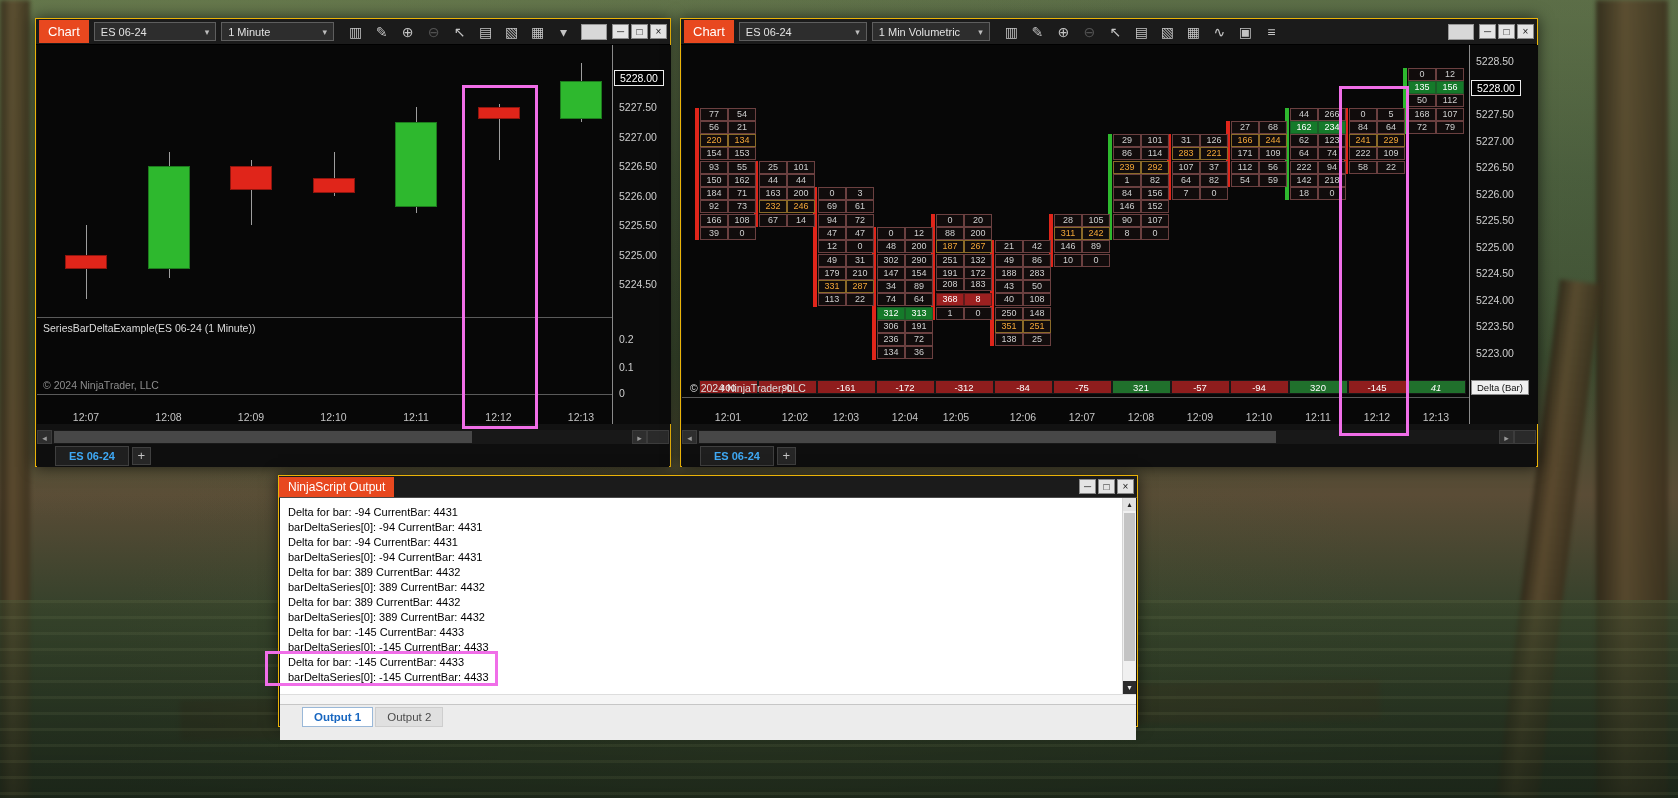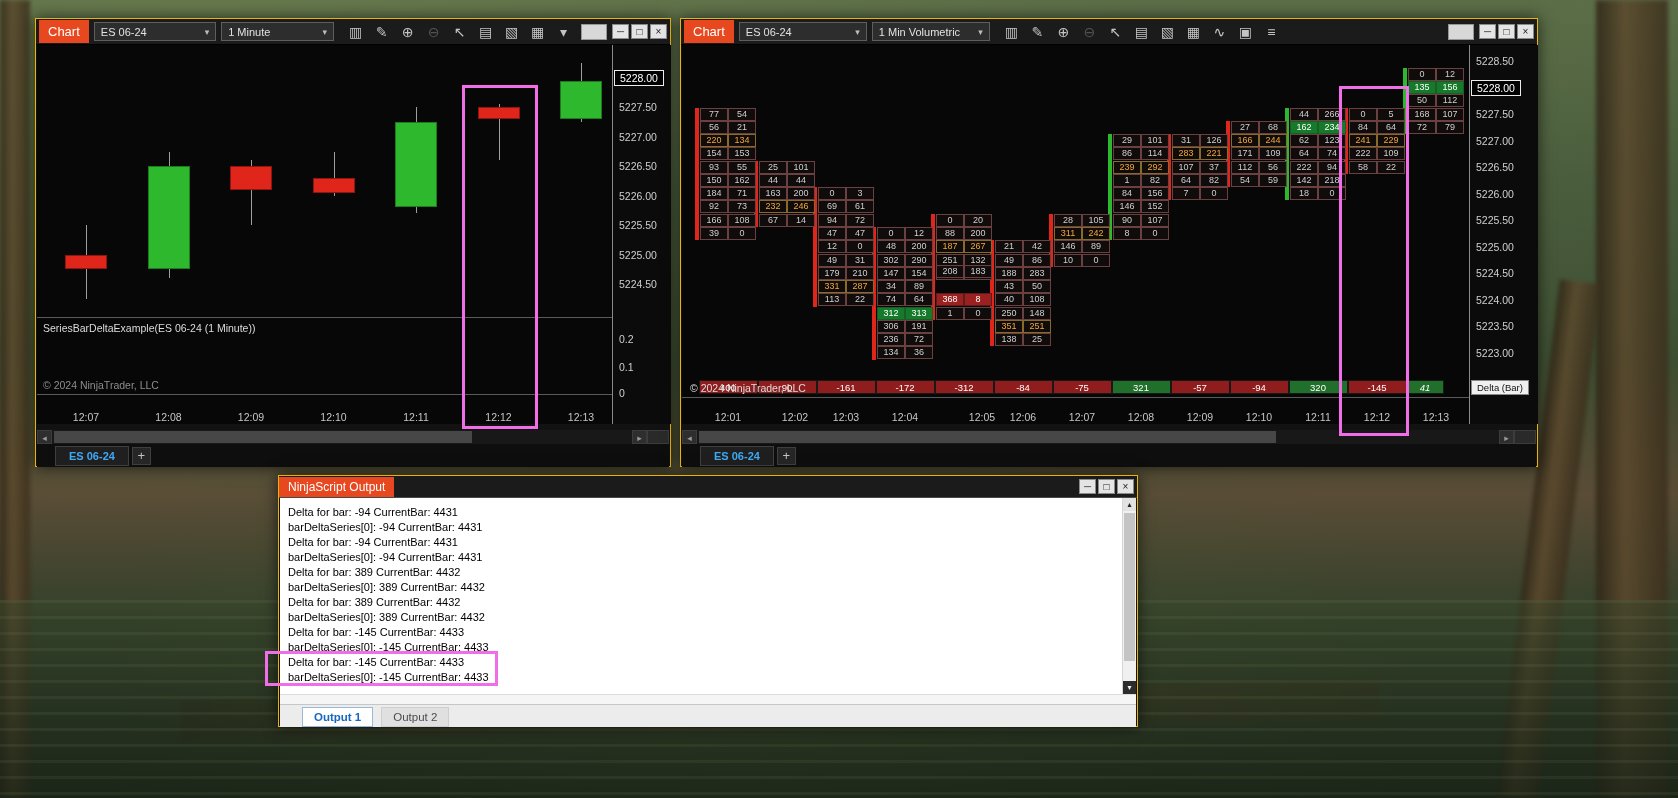--- a/index.html
+++ b/index.html
@@ -75,21 +75,21 @@
   
   .out-title { position:absolute; left:0; right:0; top:0; height:22px; background:#1b1b1b; display:flex; align-items:center; border-bottom:1px solid #4a4a4a; }
   .out-badge { background:#e8481f; color:#fff; font-size:12px; padding:3px 9px; white-space:nowrap; }
   .out-body { position:absolute; left:1px; right:1px; top:22px; height:196px; background:#fff; }
   .out-text { position:absolute; left:0; right:14px; top:0; bottom:0; padding:7px 8px; overflow:hidden; }
   .out-line { font-size:11px; color:#000; line-height:15px; white-space:pre; }
   .out-vscroll { position:absolute; right:0; top:0; bottom:0; width:14px; background:#f0f0f0; border-left:1px solid #d6d6d6; }
   .out-varrow { position:absolute; left:0; width:13px; height:13px; text-align:center; font-size:8px; line-height:13px; color:#222; background:#e2e2e2; }
   .out-vthumb { position:absolute; left:1px; width:11px; background:#c4c4c4; }
   .out-hscroll { position:absolute; left:1px; right:1px; top:218px; height:10px; background:#f5f5f5; border-top:1px solid #ddd; }
-  .out-tabs { position:absolute; left:1px; right:1px; top:228px; height:23px; background:#ececec; display:flex; align-items:flex-start; padding:2px 0 0 22px; gap:8px; border-top:1px solid #c6c6c6; }
+  .out-tabs { position:absolute; left:1px; right:1px; top:228px; height:36px; background:#ececec; display:flex; align-items:flex-start; padding:2px 0 0 22px; gap:2px; border-top:1px solid #c6c6c6; }
   .out-tab { font-size:11.5px; padding:3px 11px; }
   .out-tab.active { background:#fff; border:1px solid #9ab8d8; color:#1766c0; font-weight:bold; }
   .out-tab.inactive { background:#e0e0e0; border:1px solid #cecece; color:#4c4c4c; }
 </style>
 </head>
 <body>
 
 <div class="bg">
   <div class="trunk" style="left:1596px; top:0; width:72px; height:798px;"></div>
   <div class="trunk" style="left:1528px; top:280px; width:42px; height:520px; transform:rotate(7deg);"></div>
@@ -373,21 +373,21 @@
         <div class="fp-half">267</div>
       </div>
       <div class="fp-cell" style="left: 254px; top: 208.58px;">
         <div class="fp-half">251</div>
         <div class="fp-half">132</div>
       </div>
       <div class="fp-cell" style="left: 254px; top: 221.85px;">
         <div class="fp-half">191</div>
         <div class="fp-half">172</div>
       </div>
-      <div class="fp-cell" style="left: 254px; top: 220px;">
+      <div class="fp-cell" style="left: 254px; top: 233px;">
         <div class="fp-half">208</div>
         <div class="fp-half">183</div>
       </div>
       <div class="fp-cell maxdown" style="left: 254px; top: 248.39px;">
         <div class="fp-half">368</div>
         <div class="fp-half">8</div>
       </div>
       <div class="fp-cell" style="left: 254px; top: 261.66px;">
         <div class="fp-half">1</div>
         <div class="fp-half">0</div>
@@ -593,28 +593,28 @@
       <div class="delta-cell d-neg" style="left: 134.5px; top: 335px; width: 59px;">-161</div>
       <div class="delta-cell d-neg" style="left: 193.5px; top: 335px; width: 59px;">-172</div>
       <div class="delta-cell d-neg" style="left: 252.5px; top: 335px; width: 59px;">-312</div>
       <div class="delta-cell d-neg" style="left: 311.5px; top: 335px; width: 59px;">-84</div>
       <div class="delta-cell d-neg" style="left: 370.5px; top: 335px; width: 59px;">-75</div>
       <div class="delta-cell d-pos" style="left: 429.5px; top: 335px; width: 59px;">321</div>
       <div class="delta-cell d-neg" style="left: 488.5px; top: 335px; width: 59px;">-57</div>
       <div class="delta-cell d-neg" style="left: 547.5px; top: 335px; width: 59px;">-94</div>
       <div class="delta-cell d-pos" style="left: 606.5px; top: 335px; width: 59px;">320</div>
       <div class="delta-cell d-neg" style="left: 665.5px; top: 335px; width: 59px;">-145</div>
-      <div class="delta-cell d-pos" style="left: 724.5px; top: 335px; width: 37px; font-style: italic;">41</div>
+      <div class="delta-cell d-pos" style="left: 724.5px; top: 335px; width: 59px; font-style: italic;">41</div>
       <div class="copyright" style="left: 8px; top: 337px; color: rgb(221, 221, 221);">© 2024 NinjaTrader, LLC</div>
       <div class="divider" style="top: 352px;"></div>
       <div class="t-label" style="left: 46px; top: 366px;">12:01</div>
       <div class="t-label" style="left: 113px; top: 366px;">12:02</div>
       <div class="t-label" style="left: 164px; top: 366px;">12:03</div>
       <div class="t-label" style="left: 223px; top: 366px;">12:04</div>
-      <div class="t-label" style="left: 300px; top: 366px;">12:05</div>
+      <div class="t-label" style="left: 274px; top: 366px;">12:05</div>
       <div class="t-label" style="left: 341px; top: 366px;">12:06</div>
       <div class="t-label" style="left: 400px; top: 366px;">12:07</div>
       <div class="t-label" style="left: 459px; top: 366px;">12:08</div>
       <div class="t-label" style="left: 518px; top: 366px;">12:09</div>
       <div class="t-label" style="left: 577px; top: 366px;">12:10</div>
       <div class="t-label" style="left: 636px; top: 366px;">12:11</div>
       <div class="t-label" style="left: 695px; top: 366px;">12:12</div>
       <div class="t-label" style="left: 754px; top: 366px;">12:13</div>
     </div>
   <div class="paxis" id="right-paxis" style="left:788px; top:26px; width:69px; height:379px;">

